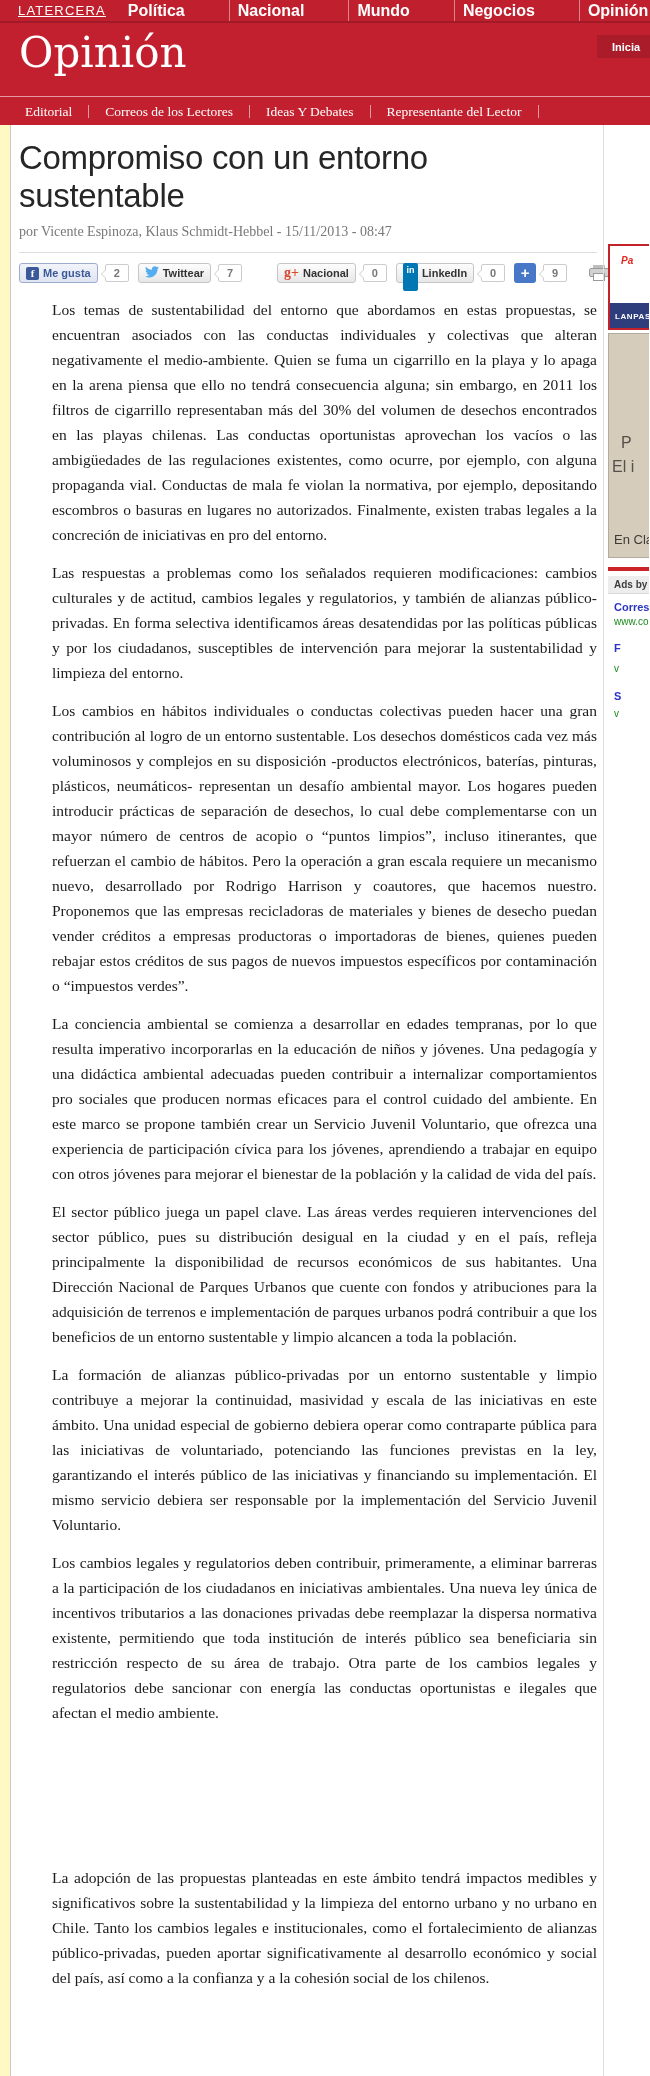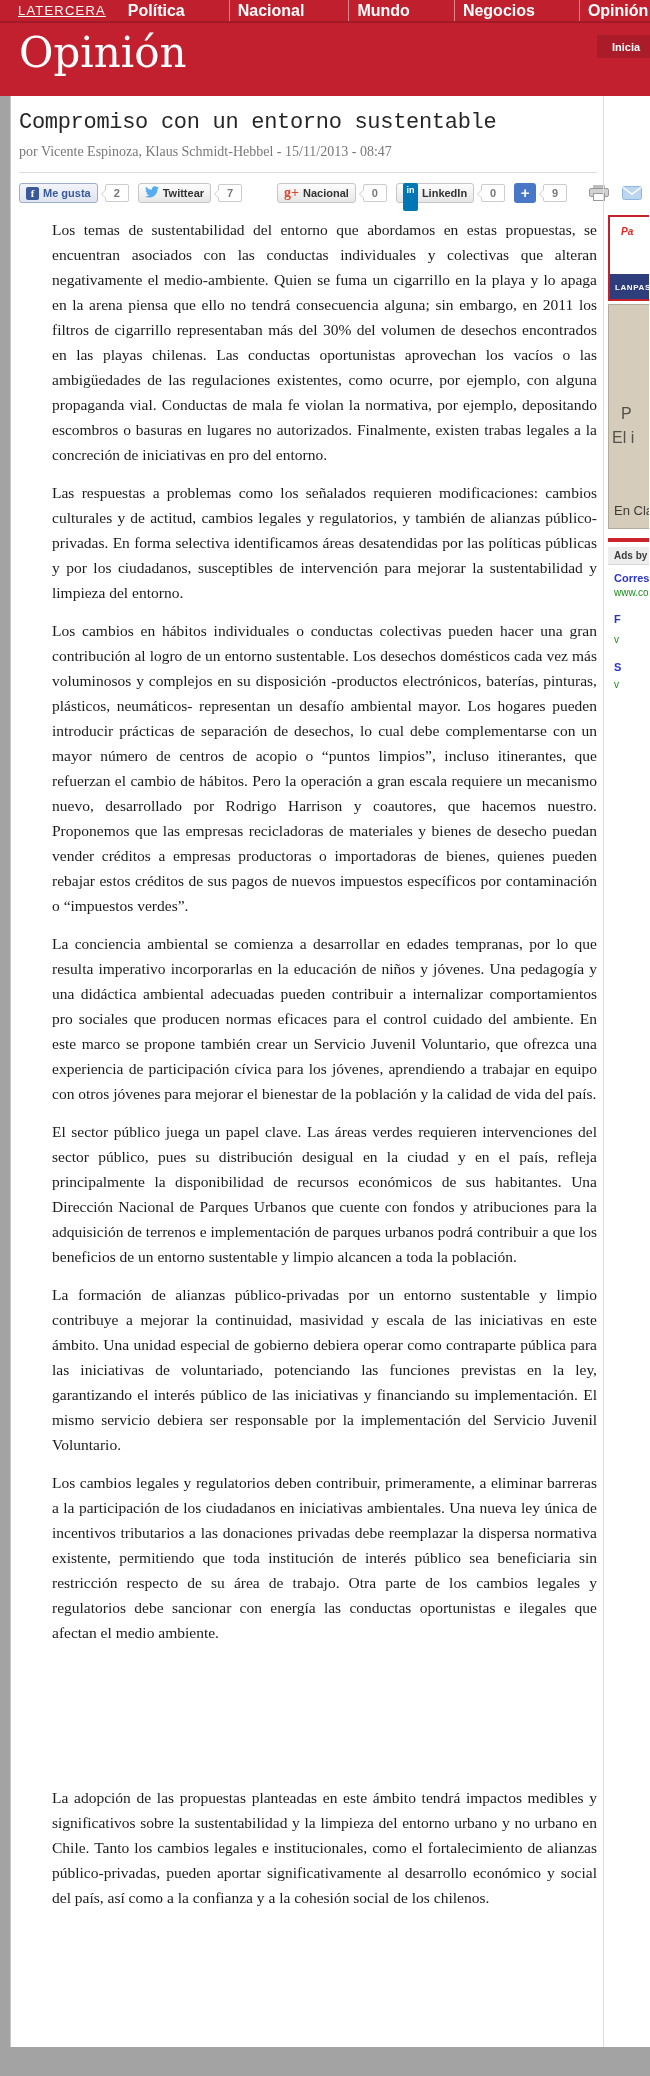--- a/index.html
+++ b/index.html
@@ -1,18 +1,18 @@
 <!DOCTYPE html>
 <html lang="es"><head>
 <meta charset="utf-8">
 <style>
   * { margin:0; padding:0; box-sizing:border-box; }
   html,body { background:#fff; }
   body { width:650px; font-family:"Liberation Sans", sans-serif; }
-  .viewport { width:650px; height:2076px; overflow:hidden; position:relative; background:#a3a3a3; }
+  .viewport { width:650px; height:2076px; overflow:hidden; position:relative; background:#fef9c3; }
 
   
   .topnav { height:21px; background:#c0202e; display:flex; align-items:center; padding-left:18px; overflow:hidden; white-space:nowrap; }
   .brand { color:#fff; font-size:13px; letter-spacing:1.2px; margin-right:14px; font-weight:400; }
   .topnav-items { display:flex; align-items:center; height:100%; }
   .topnav-item { color:#fff; font-weight:bold; font-size:16px; padding:0 8px; text-decoration:none; line-height:21px; }
   .topnav-item + .topnav-item { border-left:1px solid rgba(255,255,255,.45);margin-left:36px; }
 
   
   .masthead { background:#c2202e; border-top:2px solid #a01b27; position:relative; }
@@ -21,21 +21,21 @@
   .login-btn { position:absolute; left:597px; top:12px; width:90px; height:23px; background:#aa1c2a; border:none; color:#fff; font-weight:bold; font-size:11px; text-align:left; padding-left:15px; white-space:nowrap; overflow:hidden; cursor:pointer; }
   .subnav { border-top:1px solid rgba(255,255,255,.55); height:29px; display:flex; align-items:center; padding-left:9px; font-family:"Liberation Serif", serif; }
   .subnav-item { color:#fff; font-size:13.5px; text-decoration:none; padding:0 16px; border-right:1px solid rgba(255,255,255,.55); line-height:13px; white-space:nowrap; }
 
   
   .main { margin-left:10px; border-left:1px solid #c9c9c9; display:flex; min-height:1951px; background:#fff; }
   .article-col { width:592px; padding:14px 6px 0 8px; }
   .sidebar { width:46px; overflow:hidden; padding:119px 0 0 4px; border-left:1px solid #ddd; }
 
   
-  .article-title { font-family:Liberation Mono, monospace; font-weight:normal; font-size:22px; letter-spacing:-0.3px; color:#262626; }
+  .article-title { font-family:Liberation Sans, sans-serif; font-weight:normal; font-size:33px; letter-spacing:-0.3px; color:#262626; }
   .byline { font-family:"Liberation Serif", serif; font-size:14px; color:#787878; margin-top:9px; }
   .rule { border:none; border-top:1px solid #ddd; margin-top:12px; }
 
   
   .social-row { display:flex; align-items:center; margin-top:9px; height:22px; }
   .sgroup { display:inline-flex; align-items:center; margin-right:9px; }
   .gap-gplus { margin-left:26px; }
   .sbtn { display:inline-flex; align-items:center; gap:4px; height:20px; padding:0 6px; border:1px solid #c6c6c6; border-radius:3px; background:linear-gradient(#fdfdfd,#e7e7e7); font-family:"Liberation Sans",sans-serif; font-size:11px; font-weight:bold; color:#333; cursor:pointer; white-space:nowrap; }
   .sbtn.fb { border-color:#9daccd; background:linear-gradient(#f2f4fa,#dfe4f2); color:#3b5998; }
   .fb-ico { display:inline-block; width:13px; height:13px; background:#3b5998; color:#fff; border-radius:2px; font:bold 11px/13px "Liberation Serif",serif; text-align:center; }
@@ -88,20 +88,26 @@
       <a class="topnav-item" href="#">Educación</a>
       <a class="topnav-item" href="#">Cultura</a>
     </div>
   </nav>
 
   <header class="masthead">
     <div class="masthead-top">
       <h1 class="section-title">Opinión</h1>
       <button class="login-btn">Inicia</button>
     </div>
+    <nav class="subnav">
+      <a class="subnav-item" href="#">Editorial</a>
+      <a class="subnav-item" href="#">Correos de los Lectores</a>
+      <a class="subnav-item" href="#">Ideas Y Debates</a>
+      <a class="subnav-item" href="#">Representante del Lector</a>
+    </nav>
   </header>
 
   <div class="main">
 
     <article class="article-col">
       <h2 class="article-title">Compromiso con un entorno sustentable</h2>
       <div class="byline">por Vicente Espinoza, Klaus Schmidt-Hebbel - 15/11/2013 - 08:47</div>
       <hr class="rule">
 
       <div class="social-row">

